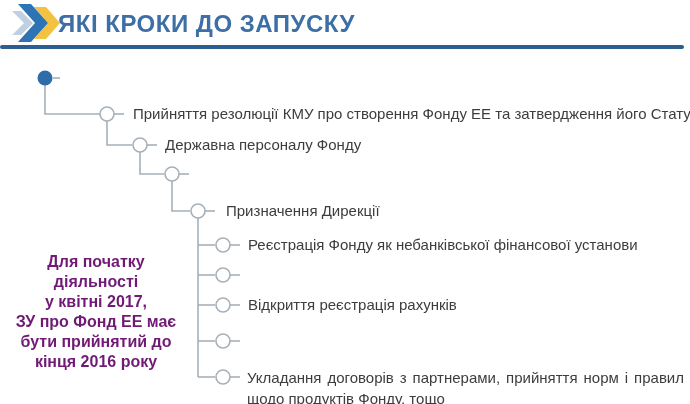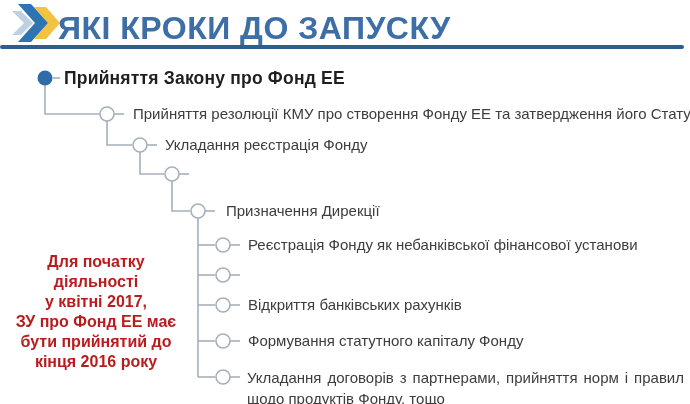--- a/index.html
+++ b/index.html
@@ -2,35 +2,35 @@
 <html><head>
 <meta charset="utf-8">
 <style>
   html,body{margin:0;padding:0;background:#fff;}
   #slide{
     position:relative;width:690px;height:404px;background:#ffffff;overflow:hidden;
     font-family:"Liberation Sans","DejaVu Sans",sans-serif;
   }
   
   .hdr-title{
-    position:absolute;left:58px;top:10px;font-size:32px;font-weight:700;
+    position:absolute;left:58px;top:10px;font-size:24px;font-weight:700;
     color:#3d6ea5;letter-spacing:.5px;white-space:nowrap;
   }
   .hdr-icon{position:absolute;left:8px;top:3px;}
   .hdr-rule{position:absolute;left:0px;top:45px;width:684px;height:4px;background:#2e5e8f;border-radius:2px;}
   
   .tree-svg{position:absolute;left:0;top:0;}
   
   .node{position:absolute;color:#3d3d3d;font-size:15px;line-height:18px;white-space:nowrap;}
   .node.root{font-weight:700;color:#1f1f1f;font-size:17.5px;line-height:20px;letter-spacing:.2px;}
   .node.wrap{white-space:normal;width:437px;text-align:justify;line-height:21px;}
   
   .note{
     position:absolute;left:4px;top:252px;width:184px;text-align:center;
-    color:#b91c1c;font-weight:700;font-size:16px;line-height:20px;white-space:pre-line;
+    color:#701a75;font-weight:700;font-size:16px;line-height:20px;white-space:pre-line;
   }
 </style>
 </head>
 <body>
 
 <div id="slide">
 
   <svg class="hdr-icon" width="52" height="40" viewBox="0 0 52 40" aria-hidden="true">
     <polygon points="4,8 13,8 25,20 13,32 4,32 16,20" fill="#bfd0e3"></polygon>
     <polygon points="26,4 38,4 52,20 38,36 26,36 40,20" fill="#f2c240"></polygon>
@@ -69,29 +69,27 @@
       <circle cx="172" cy="174" r="7"></circle>
       <circle cx="198" cy="211" r="7"></circle>
       <circle cx="223" cy="245" r="7"></circle>
       <circle cx="223" cy="275" r="7"></circle>
       <circle cx="223" cy="305" r="7"></circle>
       <circle cx="223" cy="341" r="7"></circle>
       <circle cx="223" cy="377" r="7"></circle>
     </g>
   </svg>
 
-  <div class="node root" style="left:64px;top:68px;">Прийняття Закону про Фонд ЕЕ</div>
 
   <div class="node" style="left:133px;top:105px;">Прийняття резолюції КМУ про створення Фонду ЕЕ та затвердження його Статуту</div>
-  <div class="node" style="left:165px;top:136px;">Укладання реєстрація Фонду</div>
+  <div class="node" style="left:165px;top:136px;">Державна персоналу Фонду</div>
   <div class="node" style="left:226px;top:202px;">Призначення Дирекції</div>
 
   <div class="node" style="left:248px;top:236px;">Реєстрація Фонду як небанківської фінансової установи</div>
-  <div class="node" style="left:248px;top:296px;">Відкриття банківських рахунків</div>
-  <div class="node" style="left:248px;top:332px;">Формування статутного капіталу Фонду</div>
+  <div class="node" style="left:248px;top:296px;">Відкриття реєстрація рахунків</div>
   <div class="node wrap" style="left:247px;top:367px;">Укладання договорів з партнерами, прийняття норм і правил щодо продуктів Фонду, тощо</div>
 
   <div class="note">Для початку діяльності
 у квітні 2017,
 ЗУ про Фонд ЕЕ має
 бути прийнятий до
 кінця 2016 року</div>
 
 </div>
 

